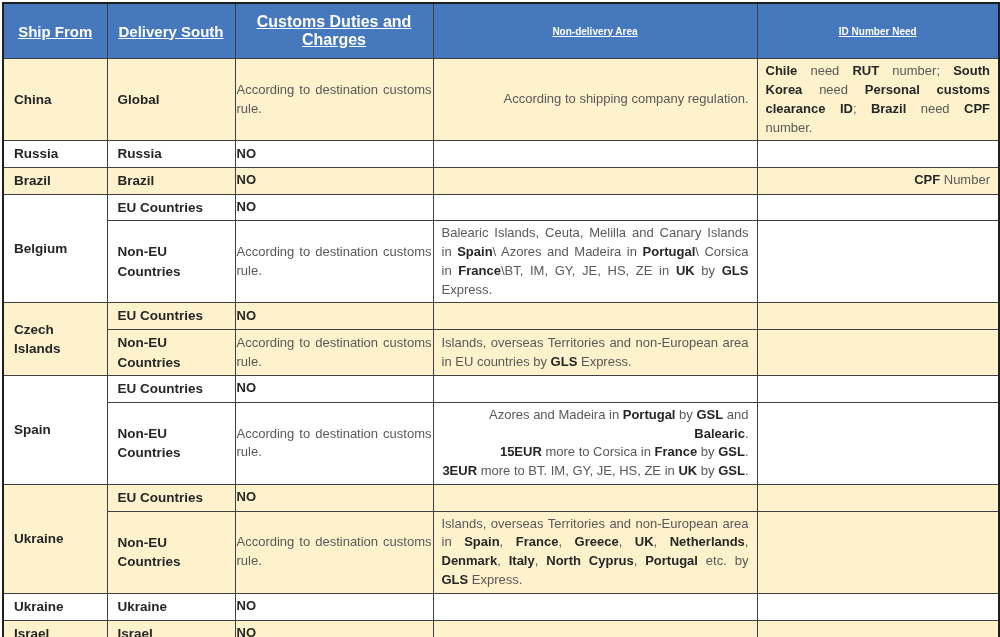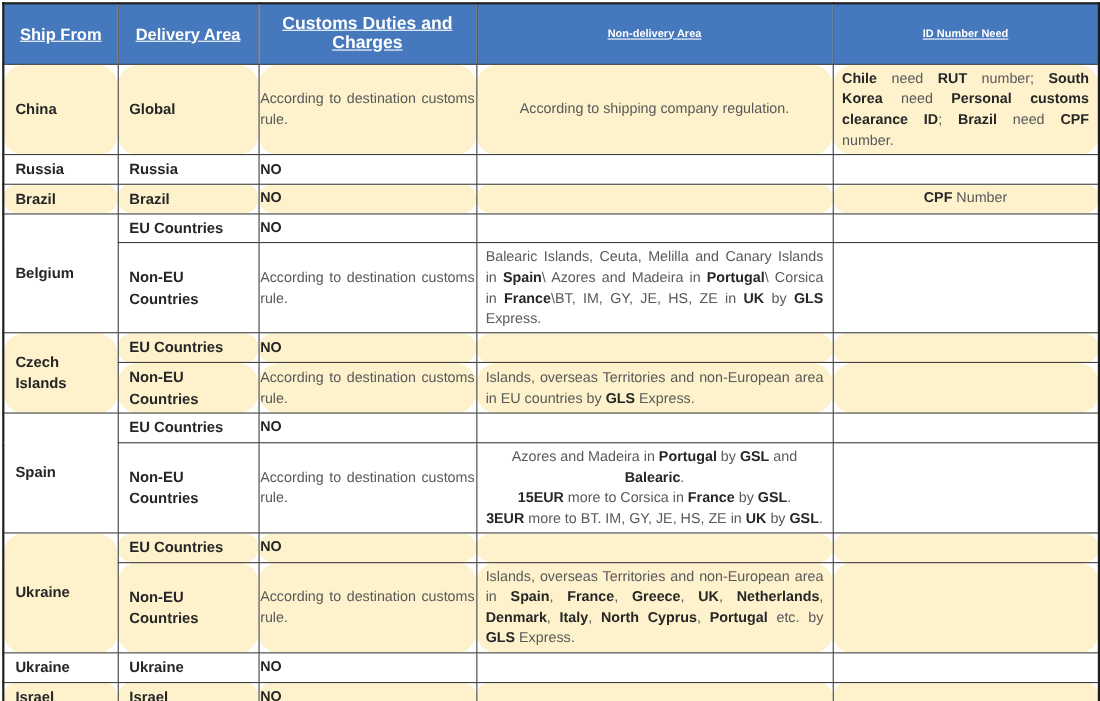--- a/index.html
+++ b/index.html
@@ -13,45 +13,45 @@
   body{width:1000px;font-family:"Liberation Sans", sans-serif;}
   .wrap{width:1000px;padding:2px 2px;}
   table{width:996px;border-collapse:collapse;table-layout:fixed;border:2px solid var(--outer-border);}
   th,td{border:1px solid var(--border);overflow:hidden;}
   thead th{background:var(--header-bg);color:var(--header-text);font-weight:bold;text-align:center;padding:9px 2px;text-decoration:underline;}
   .hsize-lg{font-size:15px;}
   .hsize-sm{font-size:16px;}
   .hsize-md{font-size:10px;}
   td{font-size:13px;line-height:1.45;color:var(--text-regular);vertical-align:middle;padding:3px 8px;}
   .b{font-weight:bold;color:var(--text-bold);}
-  tr.cream td{background:var(--row-cream);border-radius:19px;}
+  tr.cream td{background:var(--row-cream);}
   tr.white td{background:var(--row-white);}
   .c-ship,.c-del{font-size:13.5px;padding-left:10px;margin-left:29px;}
   .c-customs{padding:3px 1px;}
   .al-center{text-align:left;}
   .al-justify{text-align:justify;}
-  .al-left{text-align:center;}
+  .al-left{text-align:right;}
   tr{height:24px;}
 </style>
 </head>
 <body>
 
 <div class="wrap">
   <table>
     <colgroup>
       <col style="width:104px">
       <col style="width:128px">
       <col style="width:198px">
       <col style="width:324px">
       <col style="width:242px">
     </colgroup>
     <thead>
       <tr>
         <th class="hsize-lg">Ship From</th>
-        <th class="hsize-lg">Delivery Area</th>
+        <th class="hsize-lg">Delivery South</th>
         <th class="hsize-sm">Customs Duties and Charges</th>
         <th class="hsize-md">Non-delivery Area</th>
         <th class="hsize-md">ID Number Need</th>
       </tr>
     </thead>
     <tbody>
         <tr class="cream">
           <td rowspan="1" class="c-ship"><span class="b">China</span></td>
           <td class="c-del"><span class="b">Global</span></td>
           <td class="c-customs al-justify">

